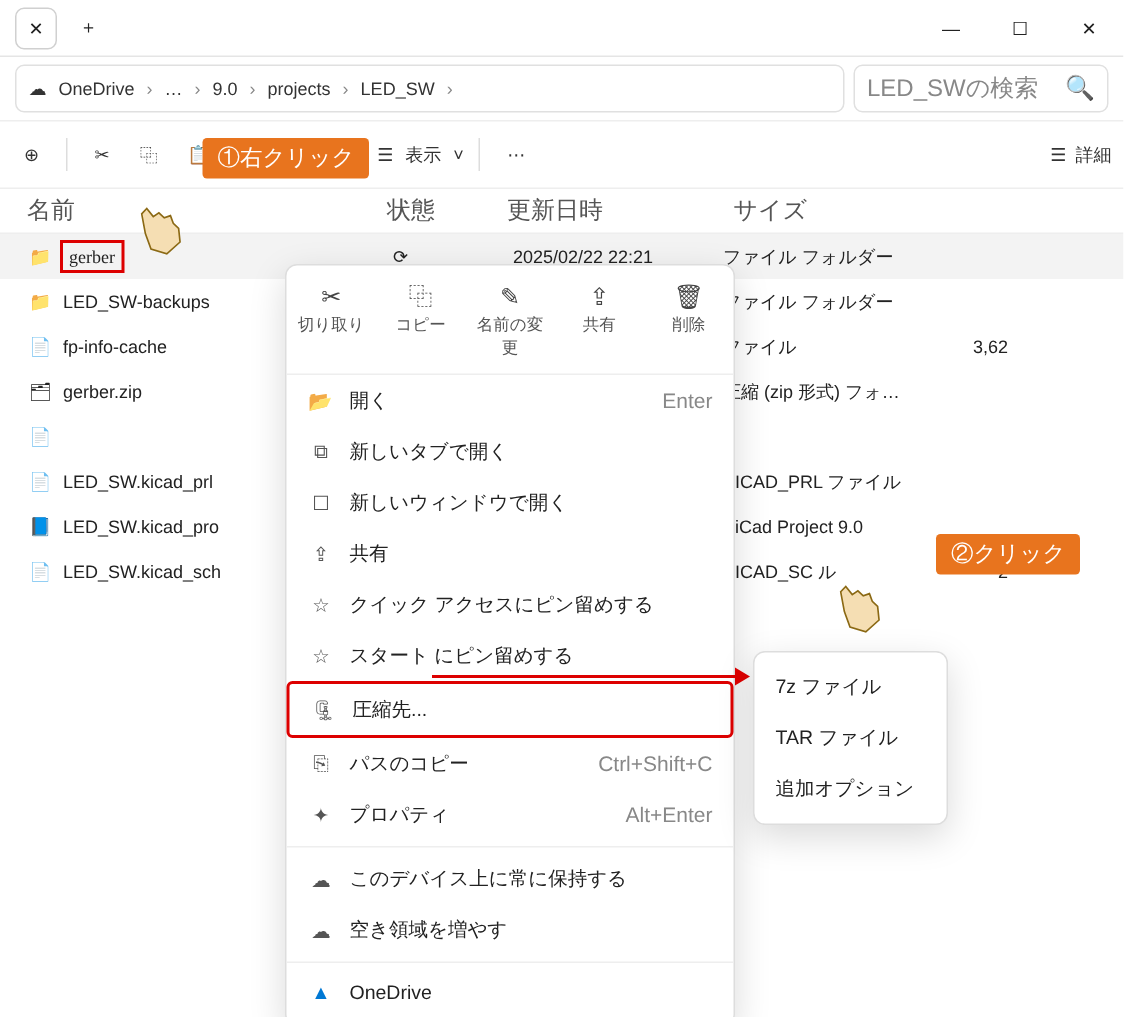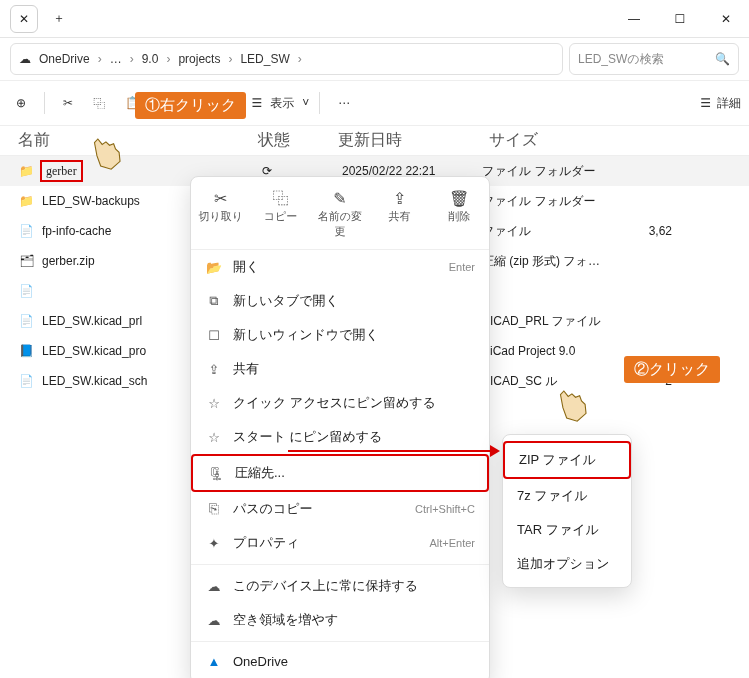--- a/index.html
+++ b/index.html
@@ -7,21 +7,21 @@
 
 .titlebar { height: 38px; display: flex; align-items: center; border-bottom: 1px solid #e5e5e5; }
 .tab { width: 28px; height: 28px; border: 1px solid #d0d0d0; border-radius: 6px; margin: 0 6px 0 10px; display:flex; align-items:center; justify-content:center; }
 .newtab { width: 30px; height: 30px; display:flex; align-items:center; justify-content:center; }
 .win-controls { margin-left: auto; display: flex; }
 .win-btn { width: 46px; height: 32px; display:flex; align-items:center; justify-content:center; }
 
 .pathbar { height: 42px; display:flex; align-items:center; padding: 0 10px; gap: 6px; }
 .crumbs { flex: 1; height: 32px; border: 1px solid #e0e0e0; border-radius: 6px; display:flex; align-items:center; padding: 0 8px; gap: 8px; font-size:12px; color:#333; }
 .crumbs .chev { color:#888; }
-.searchbox { width: 170px; height: 32px; border: 1px solid #e0e0e0; border-radius: 6px; display:flex; align-items:center; padding: 0 8px; color:#888; font-size:12px; gap:6px; }
+.searchbox { width: 170px; height: 32px; border: 1px solid #e0e0e0; border-radius: 6px; display:flex; align-items:center; padding: 0 8px; color:#888; font-size:16px; gap:6px; }
 
 .toolbar { height: 46px; border-top: 1px solid #eee; border-bottom: 1px solid #eee; display:flex; align-items:center; padding: 0 8px; gap: 4px; font-size:12px; color:#333; position:relative; }
 .tbtn { padding: 6px 8px; border-radius: 4px; display:flex; align-items:center; gap:4px; }
 .vdiv { width:1px; height:22px; background:#ddd; margin:0 6px; }
 
 .columns { height: 30px; display:flex; align-items:center; border-bottom: 1px solid #eee; font-size:16px; color:#555; padding-left: 18px; }
 .col-name { width: 240px; }
 .col-state { width: 80px; }
 .col-date { width: 140px; }
 .col-type { width: 130px; }
@@ -33,21 +33,21 @@
 .row .name { width: 220px; }
 .row.sel { background:#f3f3f3; }
 .gerber { border: 2px solid #d00; padding: 2px 4px; margin-left:-2px;font-family:Liberation Serif, serif; }
 
 .ctx { position:absolute; left: 190px; top: 176px; width: 300px; background:#fff; border:1px solid #ddd; border-radius:8px; box-shadow: 0 8px 24px rgba(0,0,0,0.15); padding: 6px 0; font-size:13px; }
 .ctx-actions { display:flex; justify-content:space-around; padding: 6px 0 10px; border-bottom:1px solid #eee; }
 .ctx-act { text-align:center; width: 52px; font-size:11px; color:#555; }
 .ctx-act .i { display:block; height:20px; line-height:20px; font-size:16px; color:#444; }
 .ctx-item { display:flex; align-items:center; padding: 8px 14px; gap: 10px; color:#222; }
 .ctx-item .mi { width:18px; text-align:center; color:#555; }
-.ctx-item .sc { margin-left:auto; color:#888; font-size:11px; }
+.ctx-item .sc { margin-left:auto; color:#888; font-size:14px; }
 .ctx-sep { height:1px; background:#eee; margin:4px 0; }
 .ctx-hi { border:2px solid #d00; border-radius:4px; }
 
 .sub { position:absolute; left: 502px; top: 434px; width: 130px; background:#fff; border:1px solid #ddd; border-radius:8px; box-shadow: 0 8px 24px rgba(0,0,0,0.15); padding: 6px 0; font-size:13px; }
 .sub-item { padding: 8px 14px; }
 .sub-hi { border:2px solid #d00; border-radius:4px; }
 
 .callout { position:absolute; background:#e8741e; color:#fff; font-size:15px; padding:4px 10px; border-radius:3px; font-weight:500; }
 .callout-1 { left:135px; top:92px; }
 .callout-2 { left:624px; top:356px; }
@@ -258,17 +258,16 @@
       <div class="ctx-item">
         <span class="mi"><span style="color:#0078d4">▲</span></span>
     <span>OneDrive</span>
     </div>
     </div>
 </div>
 
 <div class="arrow"></div>
 
 <div class="sub" id="sub-list">
-    <div class="sub-item sub-hi">ZIP ファイル</div>
     <div class="sub-item">7z ファイル</div>
     <div class="sub-item">TAR ファイル</div>
     <div class="sub-item">追加オプション</div>
   </div>
 
 </body></html>

